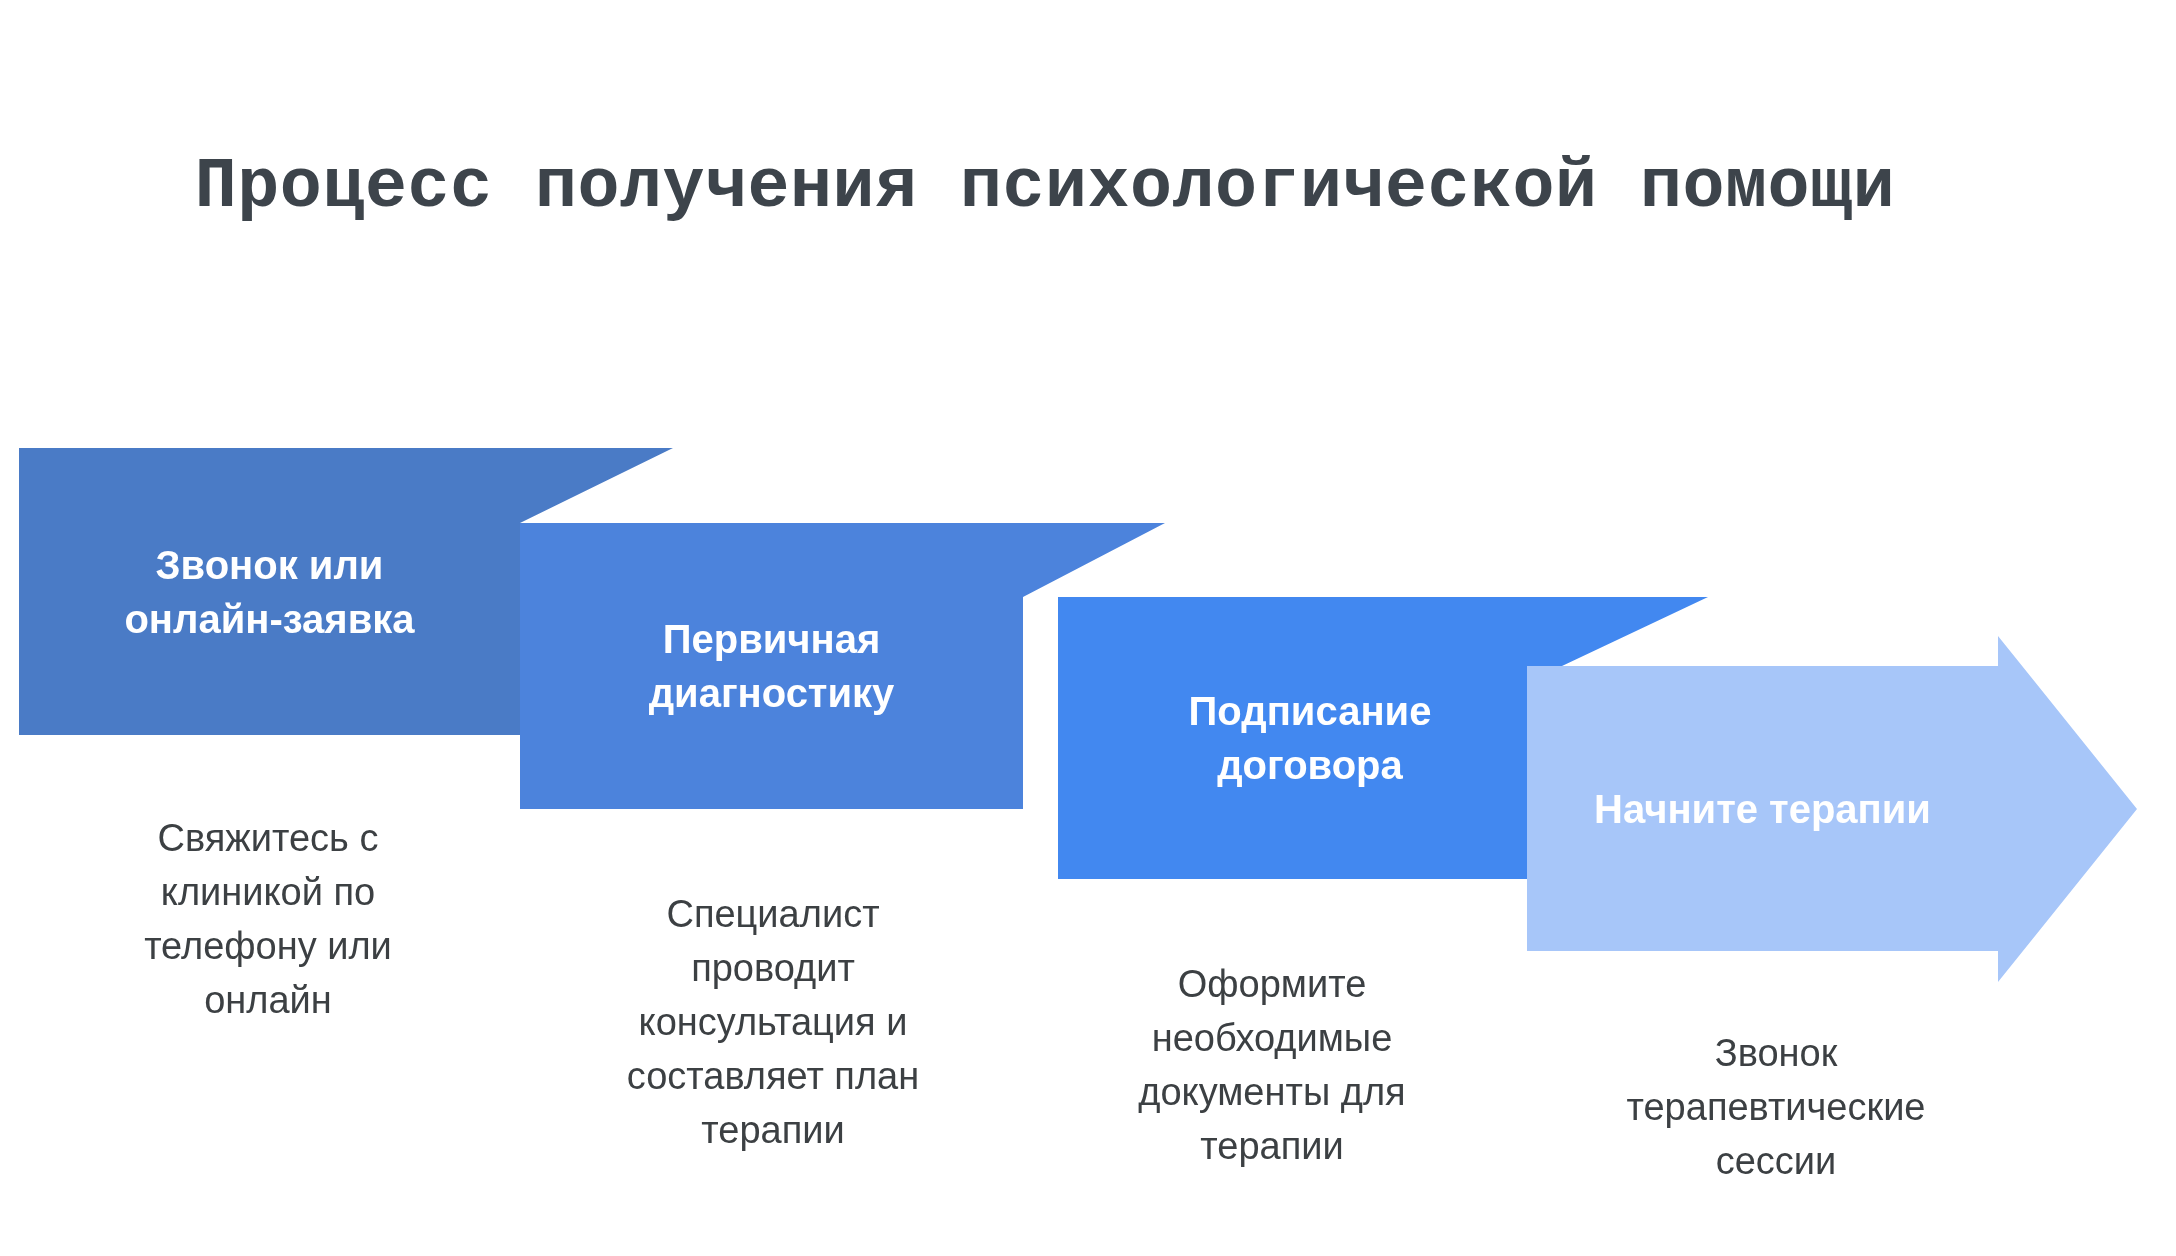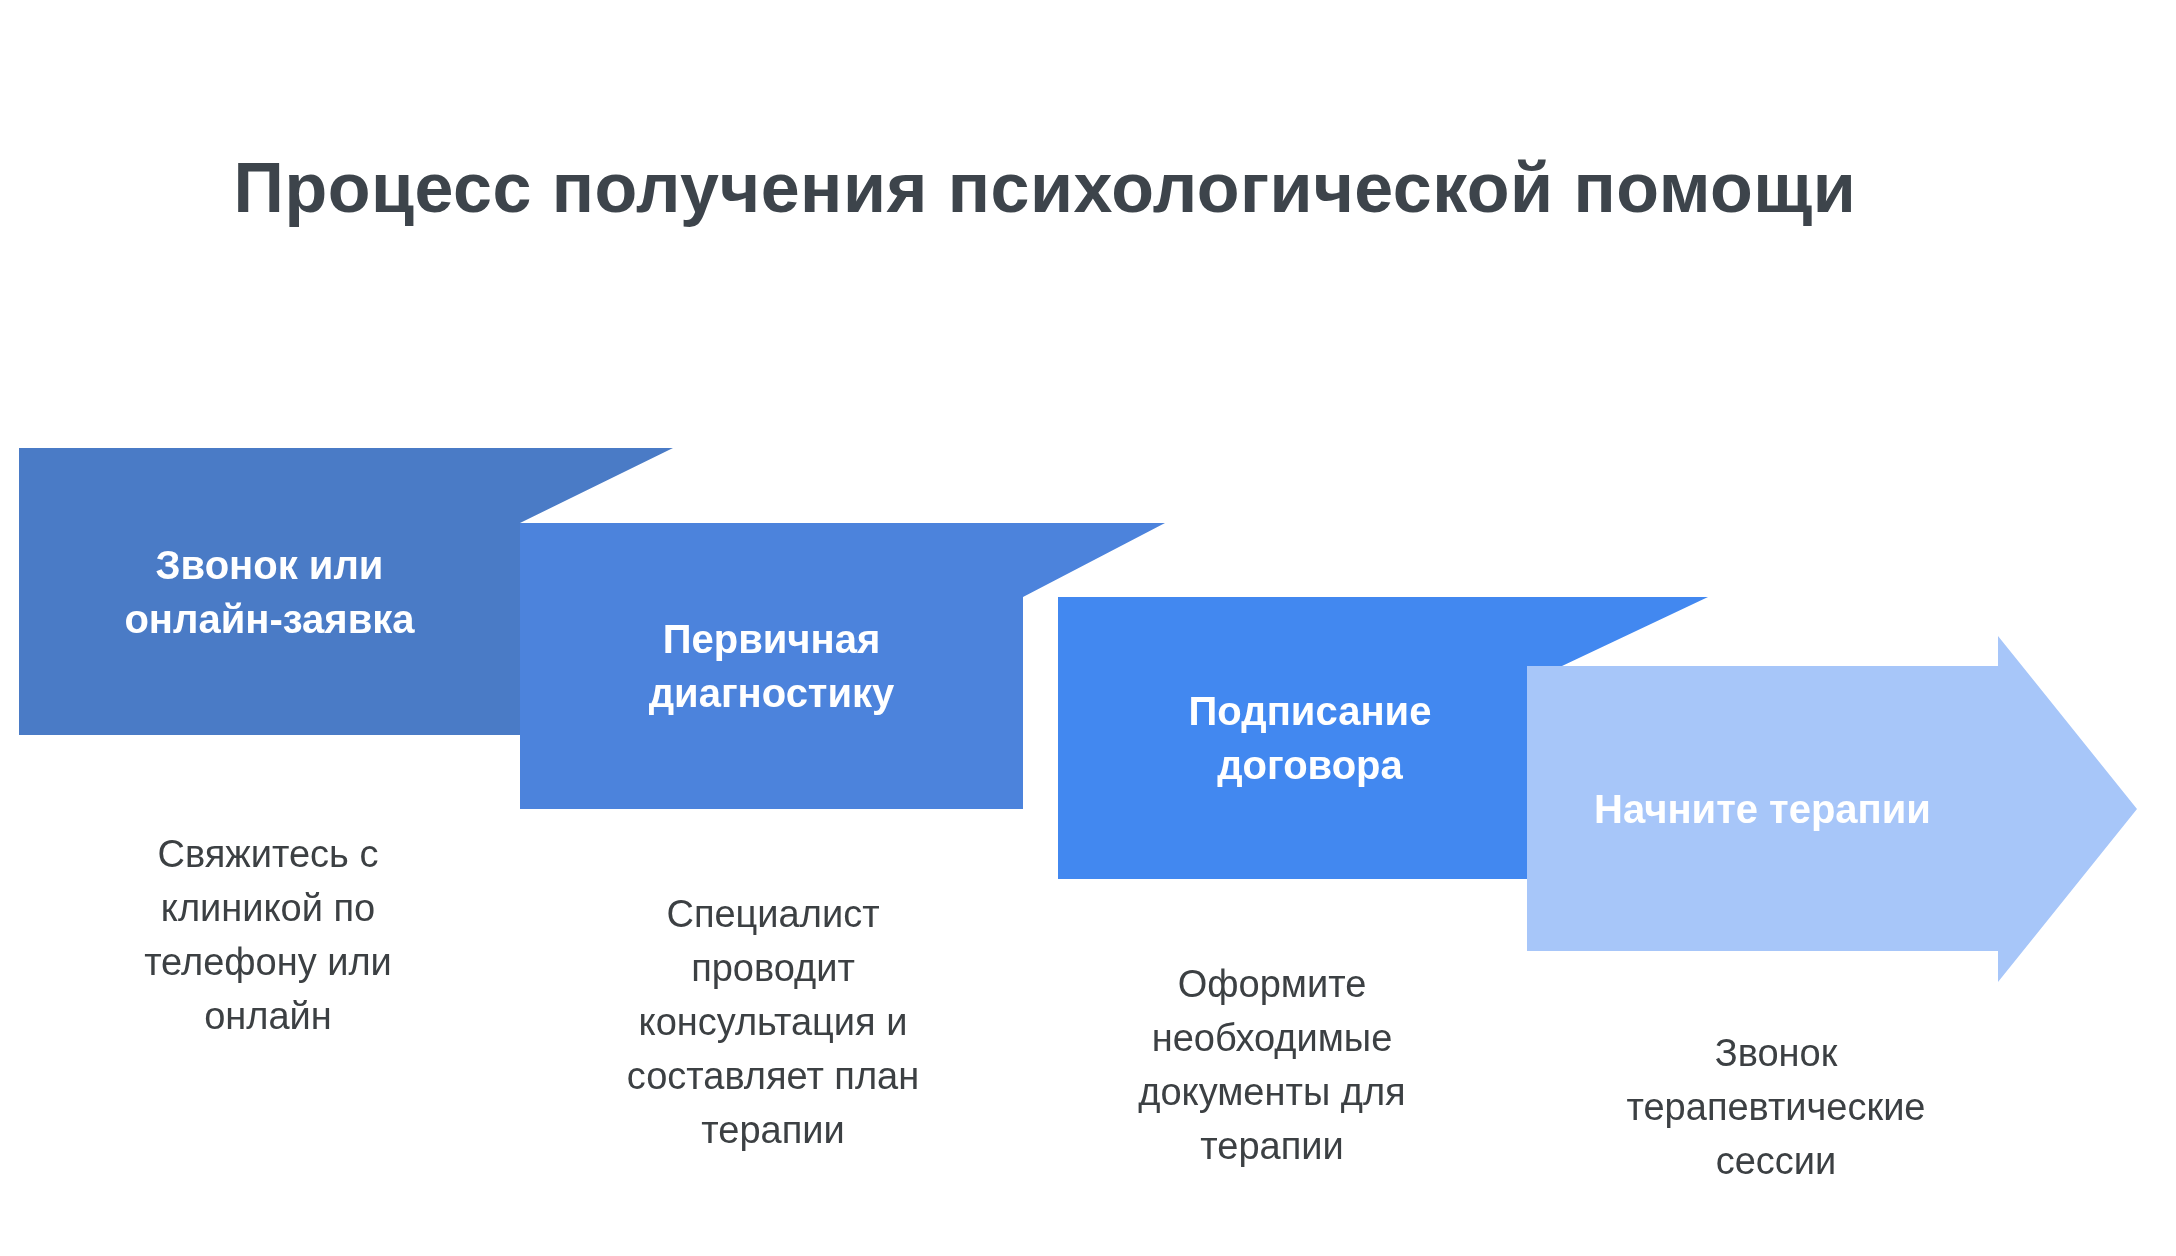--- a/index.html
+++ b/index.html
@@ -59,29 +59,29 @@
   .label2 { left: 0; top: 0; width: 503px; height: 286px; }
   .label3 { left: 0; top: 0; width: 504px; height: 282px; }
   .label4 { left: 0; top: 30px; width: 471px; height: 285px; }
   .step-desc {
     position: absolute;
     text-align: center;
     font-size: 38px;
     line-height: 1.42;
     white-space: pre-line;
   }
-  .desc1 { left: 18px;   top: 812px;  width: 500px; margin-top: 16px; }
+  .desc1 { left: 18px;   top: 812px;  width: 500px; }
   .desc2 { left: 523px;  top: 888px;  width: 500px; }
   .desc3 { left: 1022px; top: 958px;  width: 500px; }
   .desc4 { left: 1526px; top: 1027px; width: 500px; }
 </style>
 </head>
 <body style="background: rgb(255, 255, 255);">
 
-<div class="abs title" style="color: rgb(61, 68, 75);">Процесс получения психологической помощи</div>
+<div class="abs title" style="color: rgb(61, 68, 75); font-family: Liberation Mono, monospace;">Процесс получения психологической помощи</div>
 
 <div>
 
   <div class="shape shape1" style="background: rgb(74, 123, 198);">
     <div class="step-label label1" style="color: rgb(255, 255, 255); border-radius: 21px;">Звонок или
 онлайн-заявка</div>
   </div>
   <div class="step-desc desc1" style="color: rgb(60, 64, 67);">Свяжитесь с
 клиникой по
 телефону или

